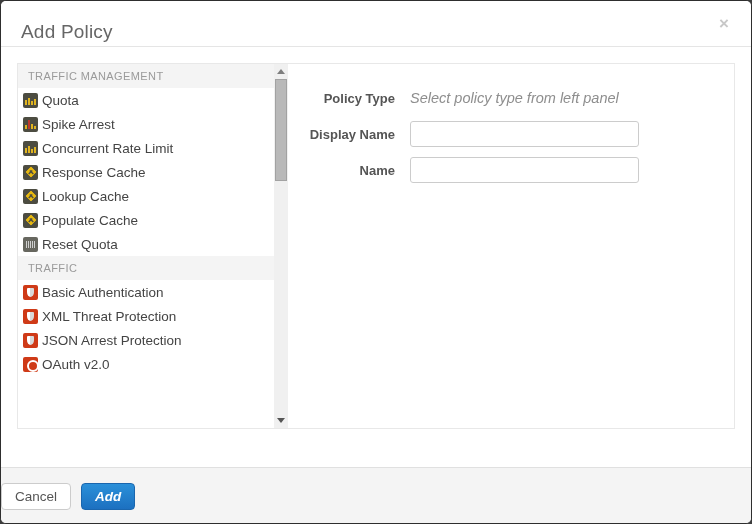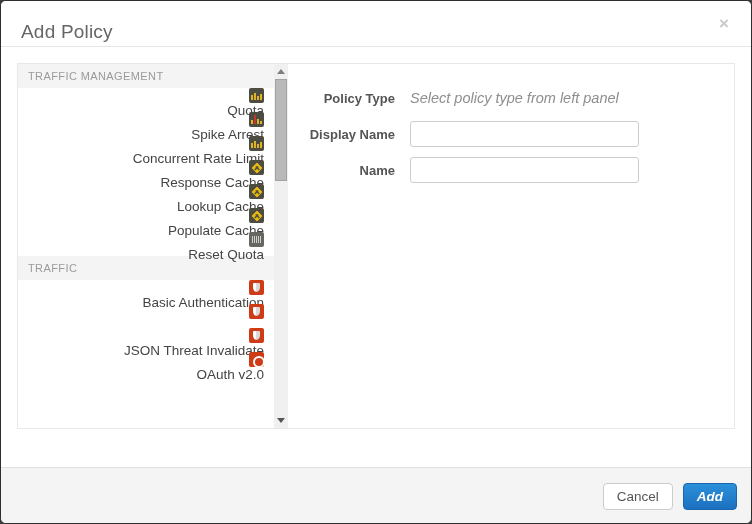--- a/index.html
+++ b/index.html
@@ -21,23 +21,23 @@
   .modal-body { height:420px; padding:16px; background:#fff; }
   .content-box { border:1px solid #e8e8e8; height:366px; display:flex; background:#fff; }
   
   .list-panel { width:256px; overflow:hidden; flex:0 0 256px; }
   .cat-header {
     height:24px; line-height:24px; background:#f4f4f4;
     color:#9a9a9a; font-size:11px; padding:0 10px; letter-spacing:0.4px;
     white-space:nowrap;
   }
   .policy-item {
-    height:24px; display:flex; align-items:flex-end;
+    height:24px; display:flex; align-items:center;
     padding:0 10px 0 5px; font-size:13.5px; color:#444;
-    cursor:pointer; white-space:nowrap;flex-direction:column;
+    cursor:pointer; white-space:nowrap;
   }
   .plabel { margin-left:4px; }
   
   .picon { width:15px; height:15px; border-radius:2px; flex:0 0 15px; position:relative; }
   .quota-icon, .rate-limit-icon, .spike-arrest-icon { background-color:#4c4c41; }
   .quota-icon, .rate-limit-icon {
     background-image:
       linear-gradient(#e0b420,#e0b420),
       linear-gradient(#e0b420,#e0b420),
       linear-gradient(#e0b420,#e0b420),
@@ -107,21 +107,21 @@
   .form-value { margin-left:15px; }
   .hint-text { font-style:italic; color:#8e8e8e; font-size:14.5px; }
   .text-input {
     width:229px; height:26px; border:1px solid #ccc; border-radius:3px;
     padding:0 8px; font-size:13px; color:#333; background:#fff;
     font-family:"Liberation Sans", sans-serif; outline:none;
   }
   
   .modal-footer {
     height:57px; background:#f4f4f4; border-top:1px solid #e0e0e0;
-    display:flex; align-items:center; justify-content:flex-end;
+    display:flex; align-items:center; justify-content:flex-start;
     padding-right:14px; gap:10px;
   }
   .btn {
     height:27px; padding:0 13px; border-radius:4px; font-size:13.5px;
     font-family:"Liberation Sans", sans-serif; cursor:pointer;
   }
   .btn-cancel { background:#fff; border:1px solid #ccc; color:#555; }
   .btn-add {
     background:linear-gradient(#2b90d9,#1c70c0);
     border:1px solid #1a66ae; color:#fff; font-weight:bold;font-style:italic;
@@ -170,24 +170,25 @@
             <span class="picon reset-quota-icon"></span>
             <span class="plabel">Reset Quota</span>
           </div>
           <div class="cat-header">TRAFFIC</div>
           <div class="policy-item">
             <span class="picon shield-icon"></span>
             <span class="plabel">Basic Authentication</span>
           </div>
           <div class="policy-item">
             <span class="picon shield-icon"></span>
+            <span class="plabel">XML Threat Protection</span>
           </div>
           <div class="policy-item">
             <span class="picon shield-icon"></span>
-            <span class="plabel">JSON Threat Invalidate</span>
+            <span class="plabel">JSON Arrest Protection</span>
           </div>
           <div class="policy-item">
             <span class="picon oauth-icon"></span>
             <span class="plabel">OAuth v2.0</span>
           </div>
         </div>
 
       <div class="scrollbar">
         <div class="sb-up"></div>
         <div class="sb-thumb"></div>

